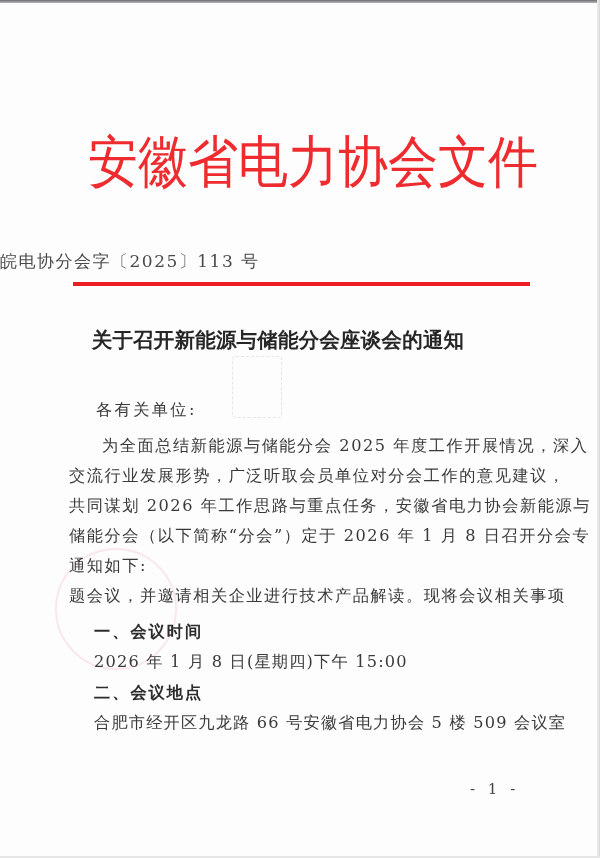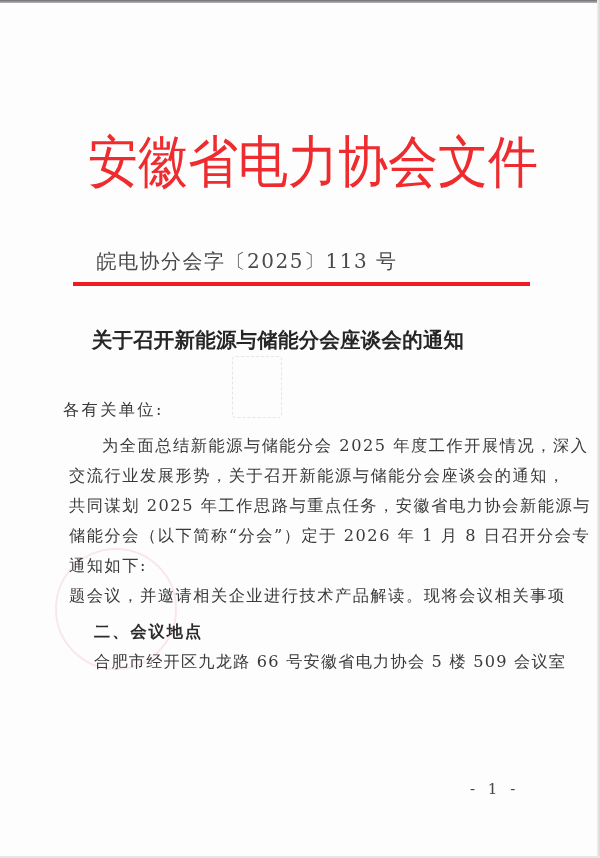--- a/index.html
+++ b/index.html
@@ -51,23 +51,23 @@
       line-height: 64px;
       font-weight: normal;
       transform: scaleY(1.12);
       transform-origin: center;
     }
     .masthead span { display: inline-block; }
     .doc-number {
       position: absolute;
       left: 0; top: 251px;
       width: 494px;
-      text-align: center;
-      font-family: "DejaVu Serif", "Liberation Serif", serif;
-      font-size: 20px;
+      text-align: left;
+      font-family: "DejaVu Serif", "Liberation Serif", serif;
+      font-size: 17px;
       color: #4a4a4a;
       letter-spacing: 1.5px;
       line-height: 20px;
     }
     .red-rule {
       position: absolute;
       left: 73px;
       top: 282px;
       width: 457px;
       height: 4px;
@@ -109,20 +109,21 @@
       top: 395px;
       width: 470px;
       font-family: "DejaVu Serif", "Liberation Serif", serif;
       font-size: 16.2px;
       color: #3a3a3a;
       line-height: 30px;
     }
     .salutation {
       height: 30px;
       letter-spacing: 2.4px;
+      margin-left: 33px;
     }
     .para {
       text-indent: 32px;
       letter-spacing: 1.55px;
       text-align: justify;
       margin: 6px;
     }
     .para .line {
       display: block;
       height: 30px;
@@ -181,27 +182,29 @@
   <div class="doc-title">关于召开新能源与储能分会座谈会的通知</div>
 
   <div class="stamp-ghost"></div>
   <div class="seal-ghost"></div>
 
   <div class="body">
     <div class="salutation">各有关单位:</div>
 
     <div class="para">
       <span class="line first">为全面总结新能源与储能分会 2025 年度工作开展情况，深入</span>
-      <span class="line">交流行业发展形势，关于召开新能源与储能分会座谈会的通知，</span>
-      <span class="line">共同谋划 2025 年工作思路与重点任务，安徽省电力协会新能源与</span>
+      <span class="line">交流行业发展形势，广泛听取会员单位对分会工作的意见建议，</span>
+      <span class="line">共同谋划 2026 年工作思路与重点任务，安徽省电力协会新能源与</span>
       <span class="line">储能分会（以下简称“分会”）定于 2026 年 1 月 8 日召开分会专</span>
       <span class="line">通知如下:</span>
       <span class="line">题会议，并邀请相关企业进行技术产品解读。现将会议相关事项</span>
     </div>
 
+    <div class="section-head">一、会议时间</div>
+    <div class="section-text">2026 年 1 月 8 日(星期四)下午 15:00</div>
 
     <div class="section-head">二、会议地点</div>
     <div class="section-text">合肥市经开区九龙路 66 号安徽省电力协会 5 楼 509 会议室</div>
 
   </div>
 
   <div class="page-number">- 1 -</div>
 </div>
 
 </body></html>

